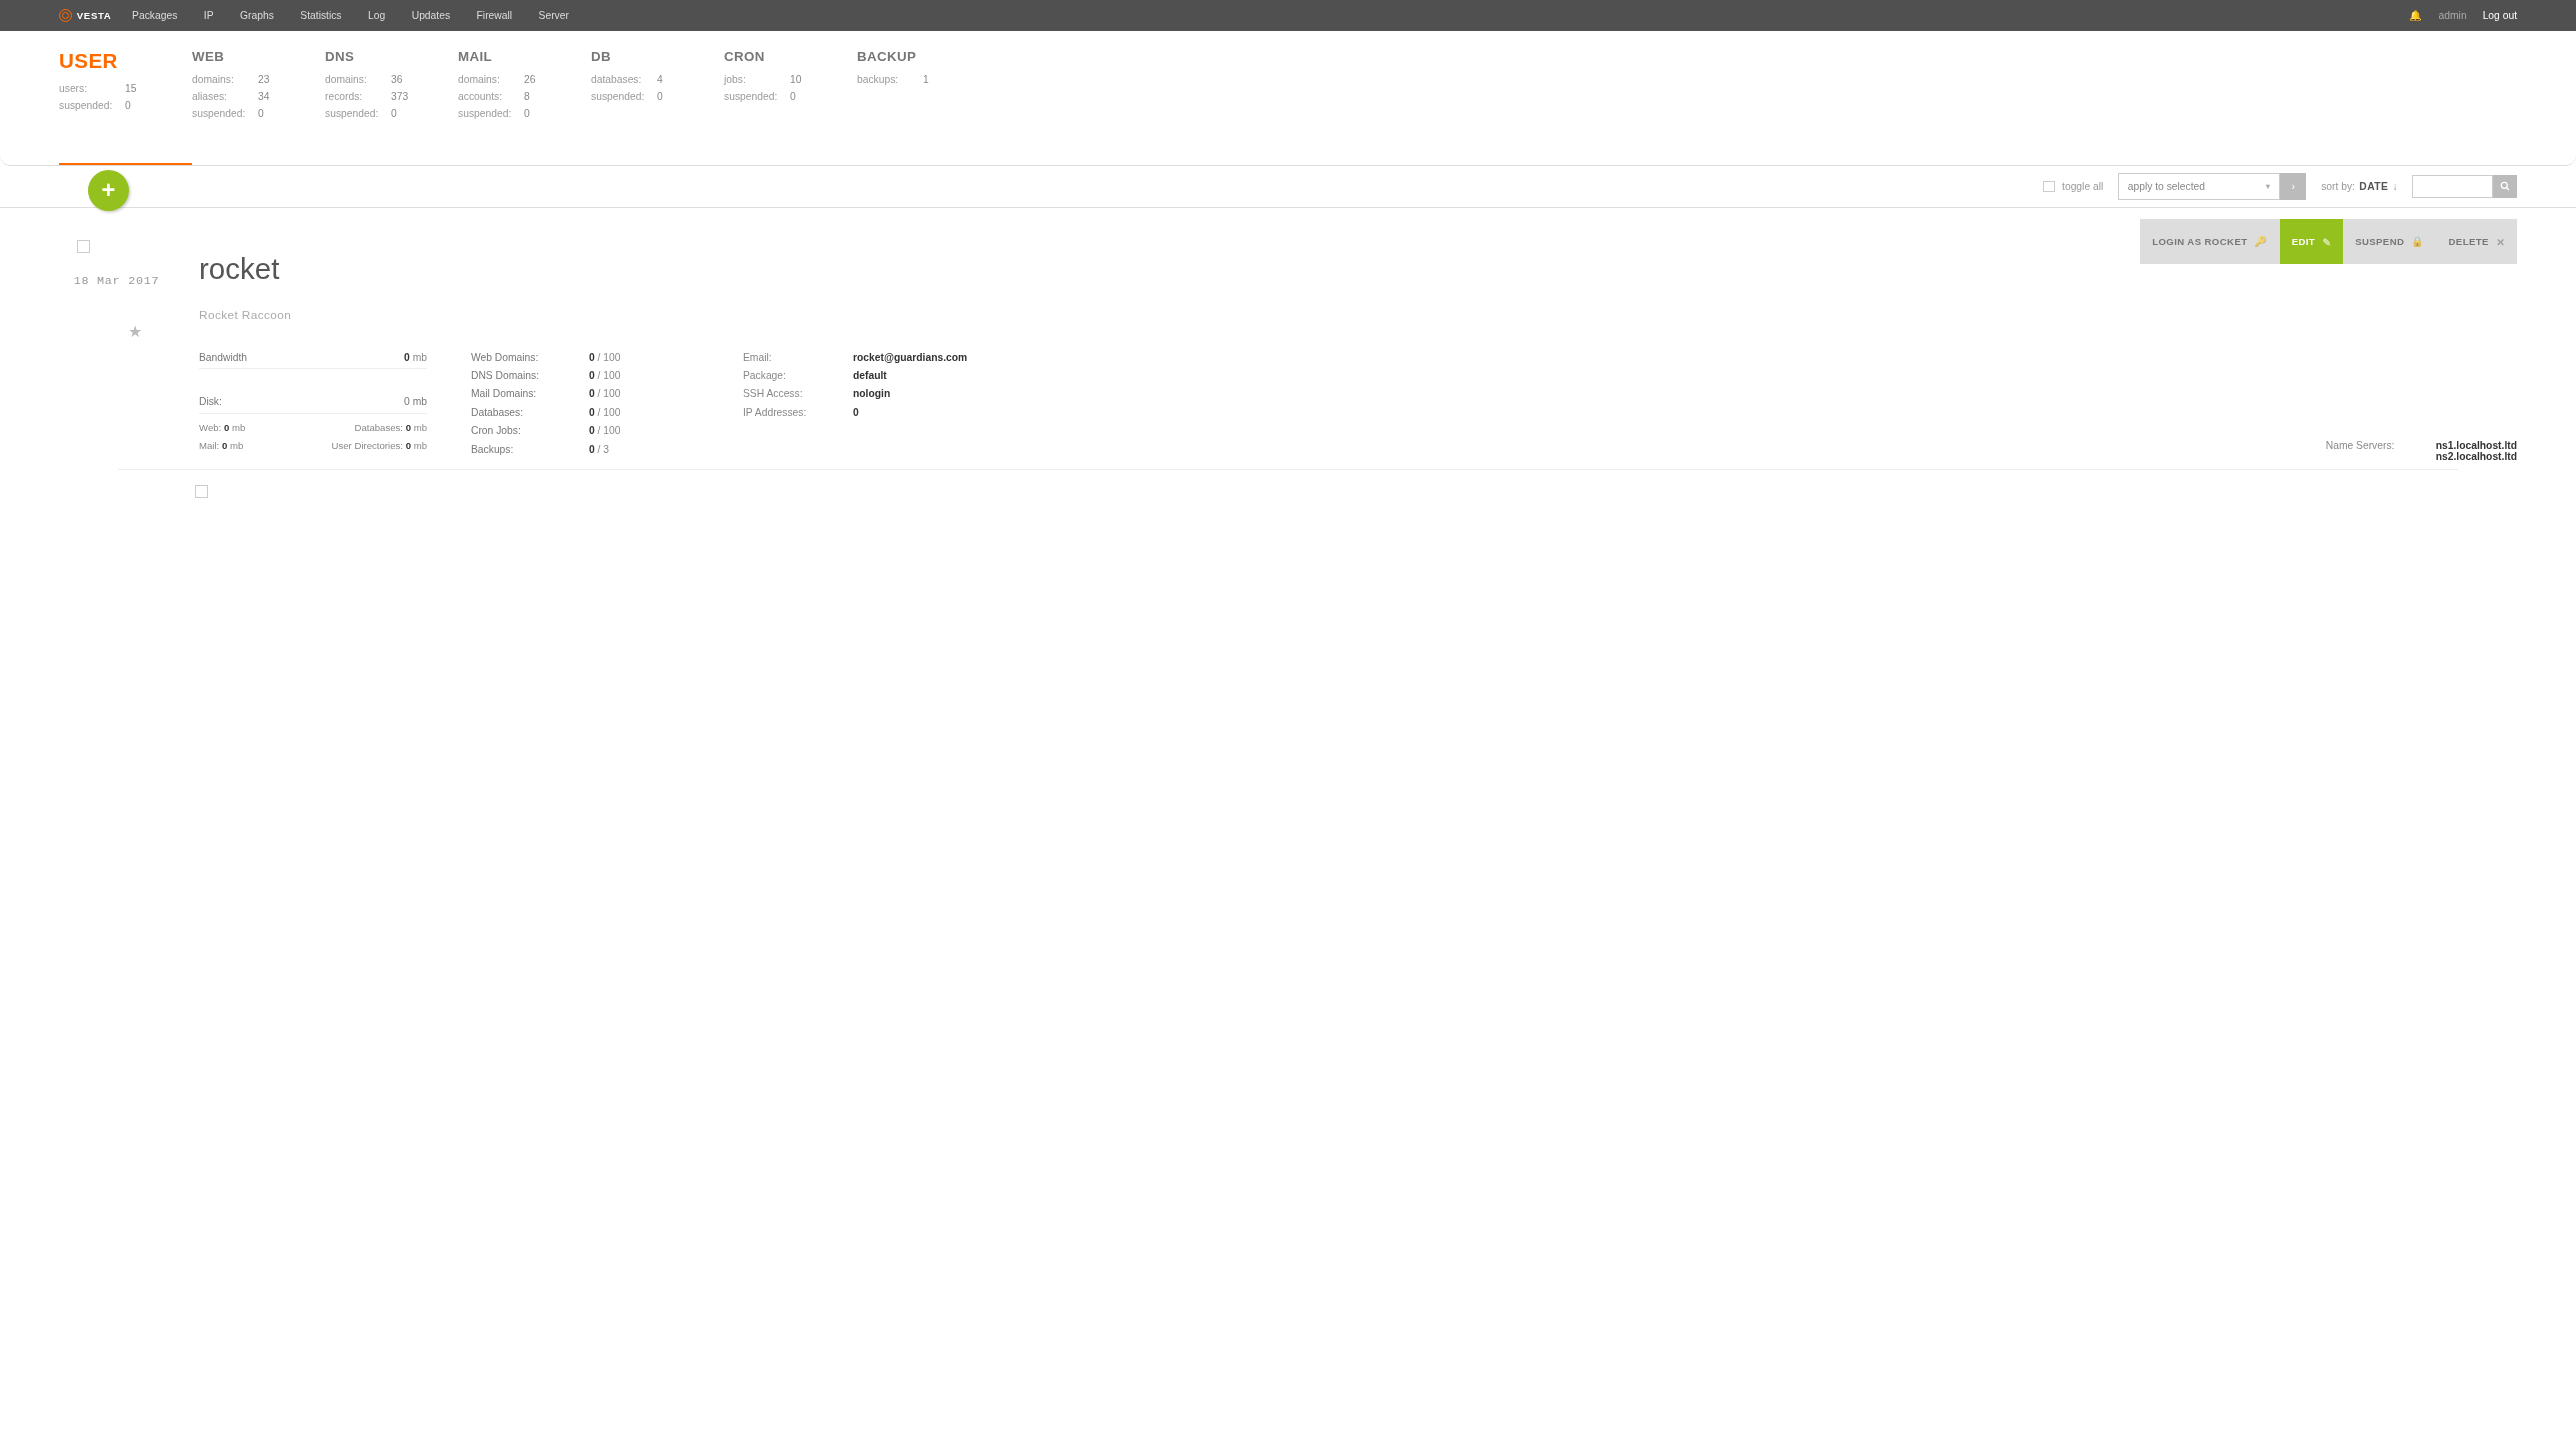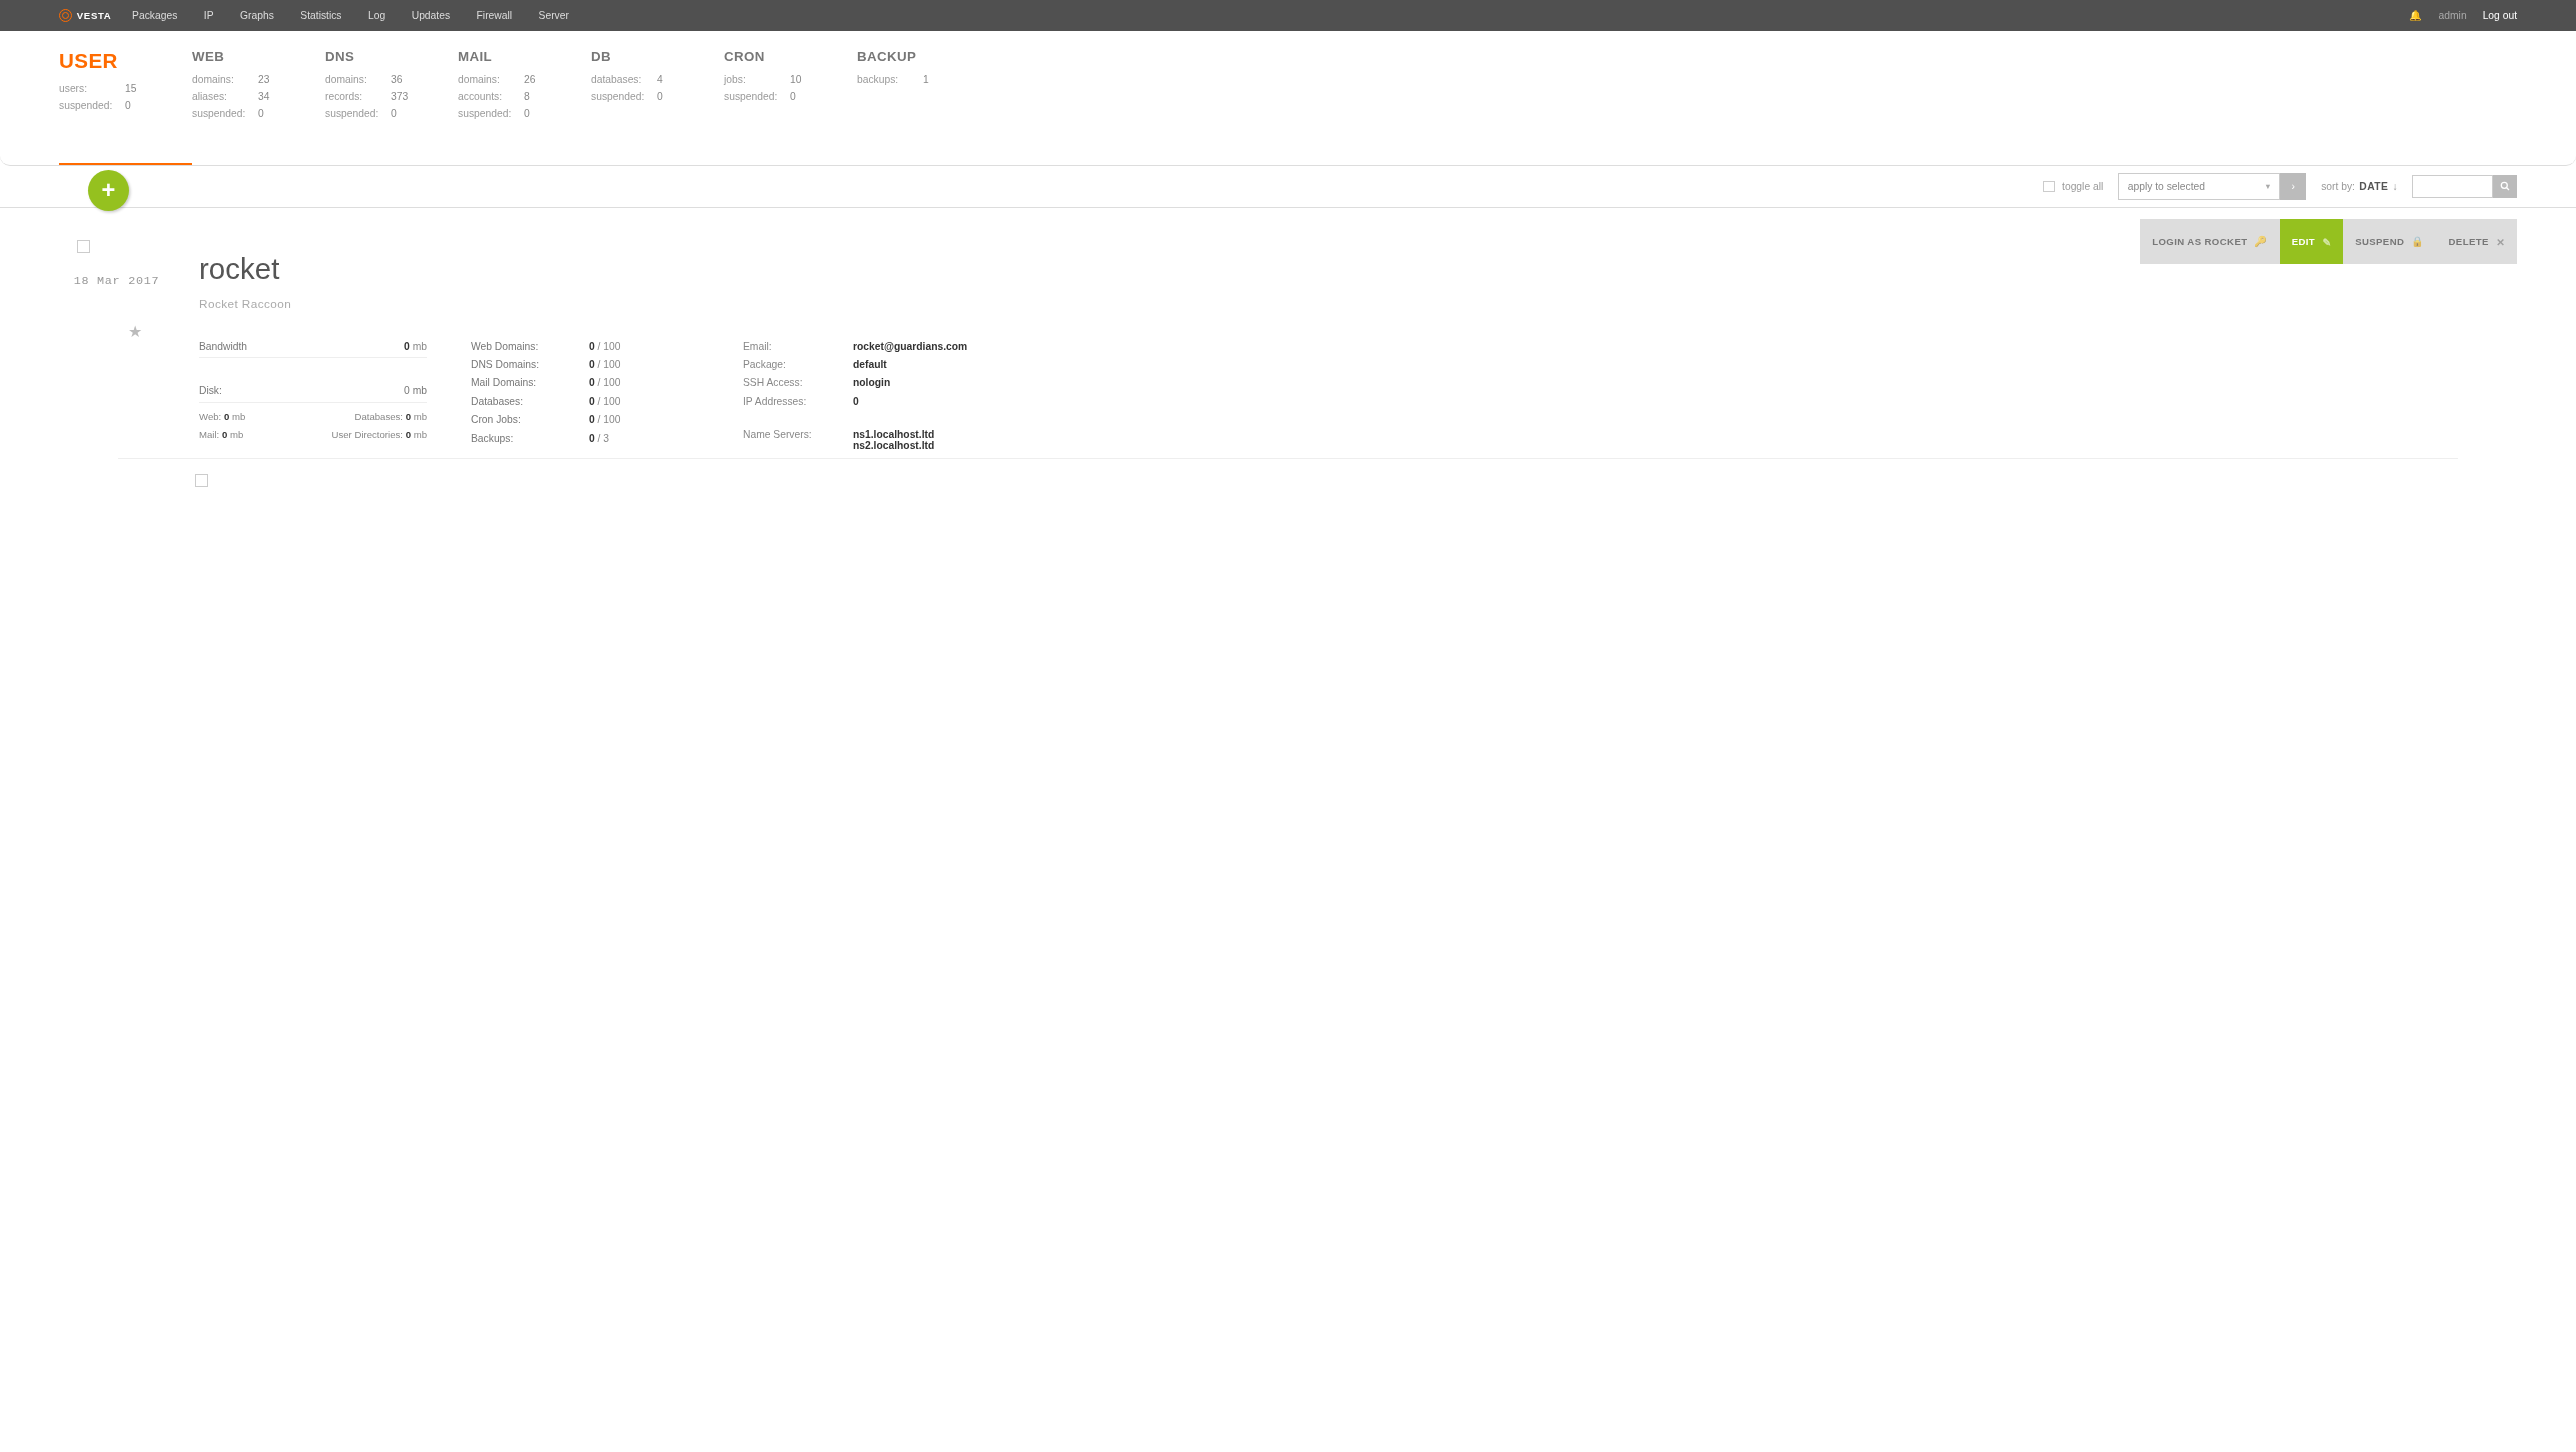--- a/index.html
+++ b/index.html
@@ -49,21 +49,21 @@
 .cardleft { width: 140px; padding-top: 32px; position:relative;}
 .cardleft .chk2 { width:13.3px;height:13.3px;border:0.7px solid #ccc;position:absolute;top:32px;left:17.7px;}
 .cardleft .date { color:#999;font-size:11.8px;letter-spacing:0.7px;margin-top:34px;margin-left:14.7px; font-family: 'Courier New', monospace;}
 .cardleft .star { color:#bbb;font-size:16px;margin-top:34px;margin-left:69px;}
 .cardright { flex:1; position:relative; padding-top: 0;}
 .actionbar { position:absolute;right:0;top:11px;display:flex;height:45px;}
 .act { background:#ddd;display:flex;align-items:center;padding:0 11.8px;color:#777;font-weight:bold;font-size:9.6px;letter-spacing:0.4px;gap:7.4px;cursor:pointer;}
 .act.edit { background:#95c11f;color:#fff;justify-content:center;}
 .act .ico { opacity:0.6; font-size:10.3px;}
 .uname { font-size:29.5px;color:#555;font-weight:normal;margin-top:44px;}
-.ufull { color:#aaa;font-size:11.8px;margin-top:11px;letter-spacing:0.4px;}
+.ufull { color:#aaa;font-size:11.8px;margin-top:22px;letter-spacing:0.4px;}
 .cols3 { display:flex;margin-top:29.5px;gap:44px;}
 .c1 { width: 228px;}
 .c2 { width: 228px;}
 .c3 { flex:1;}
 .bw { display:flex;justify-content:space-between;border-bottom:0.7px solid #eee;padding-bottom:5px;color:#777;}
 .bw .v { color:#333;font-weight:bold;}
 .bw .u { color:#888;font-weight:normal;}
 .disk { display:flex;justify-content:space-between;border-bottom:0.7px solid #eee;padding:5.9px 0;color:#777;margin-top:22px;}
 .sub { display:flex;justify-content:space-between;color:#888;font-size:9.6px;margin-top:7.4px;align-items:flex-end;}
 .sub span b { color:#333;}
@@ -292,21 +292,21 @@
               <span class="v1">default</span>
             </div>
           <div class="kv">
               <span class="k">SSH Access:</span>
               <span class="v1">nologin</span>
             </div>
           <div class="kv">
               <span class="k">IP Addresses:</span>
               <span class="v1">0</span>
             </div>
-          <div class="kv" style="margin-top:22px;">
+          <div class="kv" style="margin-top:22px;justify-content:flex-end;">
               <span class="k">Name Servers:</span>
             <span>
               <div class="v1">ns1.localhost.ltd</div>
               <div class="v1">ns2.localhost.ltd</div>
             </span>
           </div>
         </div>
       </div>
     </div>
   </div>

